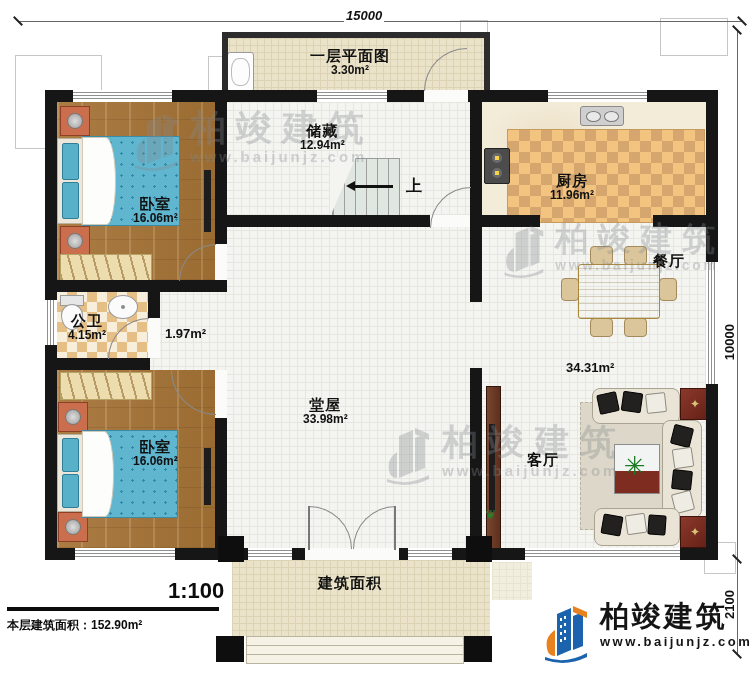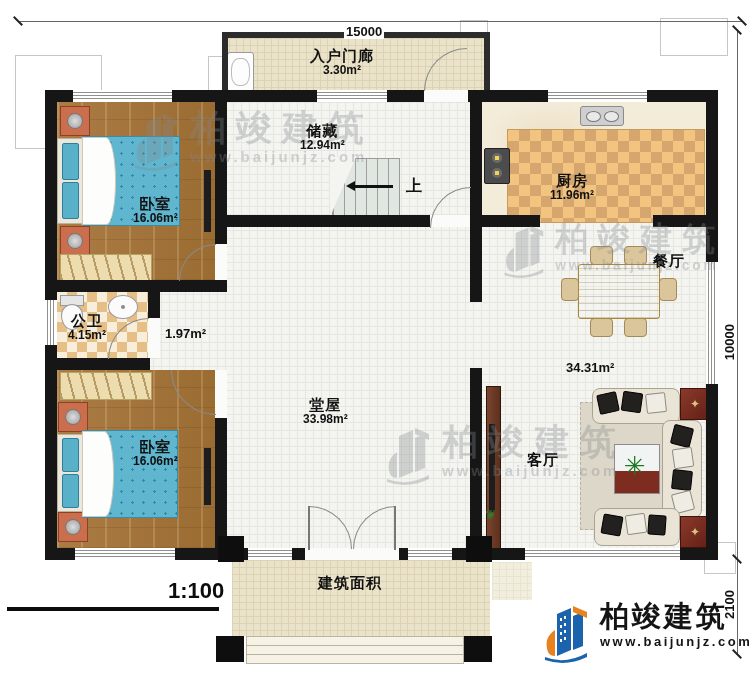--- a/index.html
+++ b/index.html
@@ -281,21 +281,21 @@
       <path d="M33 4 L47 10 L47 16 L33 10Z" fill="#848a8e"></path>
       <path d="M5 55 Q25 63 47 51 L47 55 Q26 65 5 58Z" fill="#848a8e"></path>
     </svg>
     <span class="wm-txt">
         <span class="wm-cn">柏竣建筑</span>
     <span class="wm-url">www.baijunjz.com</span>
       </span>
   </div>
 
   <div class="abs room-label" style="left:310px;top:47px;">
-    <span class="room-name">入户门廊</span>
+    <span class="room-name">一层平面图</span>
     <span class="room-area">3.30m²</span>
     </div>
   <div class="abs room-label" style="left:300px;top:122px;text-align:center;">
     <span class="room-name">储藏</span>
     <span class="room-area">12.94m²</span>
     </div>
   <div class="abs room-label" style="left:550px;top:172px;">
     <span class="room-name">厨房</span>
     <span class="room-area">11.96m²</span>
     </div>
@@ -324,32 +324,33 @@
     <span class="room-name">客厅</span>
     </div>
   <div class="abs room-label" style="left:318px;top:574px;">
     <span class="room-name">建筑面积</span>
     </div>
   <div class="abs up-label" style="left:406px;top:176px;">上</div>
 
   <div class="abs dim-line-h" style="left:18px;top:21px;width:724px;"></div>
   <div class="abs tick" style="left:12px;top:20px;"></div>
   <div class="abs tick" style="left:736px;top:20px;"></div>
-  <div class="abs dim-text" style="left:344px;top:24px;">15000</div>
+  <div class="abs dim-text" style="left:344px;top:8px;font-style:italic;">15000</div>
 
   <div class="abs dim-line-v" style="left:737px;top:30px;height:530px;"></div>
   <div class="abs dim-line-v" style="left:737px;top:560px;height:95px;"></div>
   <div class="abs tick" style="left:731px;top:29px;"></div>
   <div class="abs tick" style="left:731px;top:558px;"></div>
   <div class="abs tick" style="left:731px;top:653px;"></div>
   <div class="abs dim-text vert" style="left:722px;top:322px;">10000</div>
   <div class="abs dim-text vert" style="left:722px;top:588px;">2100</div>
 
   <div class="abs tb-scale" style="left:168px;top:578px;">1:100</div>
   <div class="abs tb-rule" style="left:7px;top:607px;width:212px;height:4px;"></div>
+  <div class="abs tb-line" style="left:7px;top:617px;">本层建筑面积：152.90m²</div>
 
   <div class="abs" style="left:540px;top:602px;display:flex;align-items:flex-start;gap:8px;">
     <svg width="52" height="62" viewBox="0 0 52 62">
       <path d="M8 50 Q3 36 15 28 L15 54 Q10 54 8 50Z" fill="#e8821e"></path>
       <path d="M17 12 L31 6 L31 48 L17 54Z" fill="#1b63ad"></path>
       <path d="M20 16 h2 v3 h-2Z M24 14 h2 v3 h-2Z M20 23 h2 v3 h-2Z M24 21 h2 v3 h-2Z M20 30 h2 v3 h-2Z M24 28 h2 v3 h-2Z M20 37 h2 v3 h-2Z M24 35 h2 v3 h-2Z" fill="#fff"></path>
       <path d="M33 14 L43 10 L43 44 L33 48Z" fill="#1b63ad"></path>
       <path d="M33 4 L47 10 L47 16 L33 10Z" fill="#e8821e"></path>
       <path d="M5 55 Q25 63 47 51 L47 55 Q26 65 5 58Z" fill="#1b63ad"></path>
     </svg>

